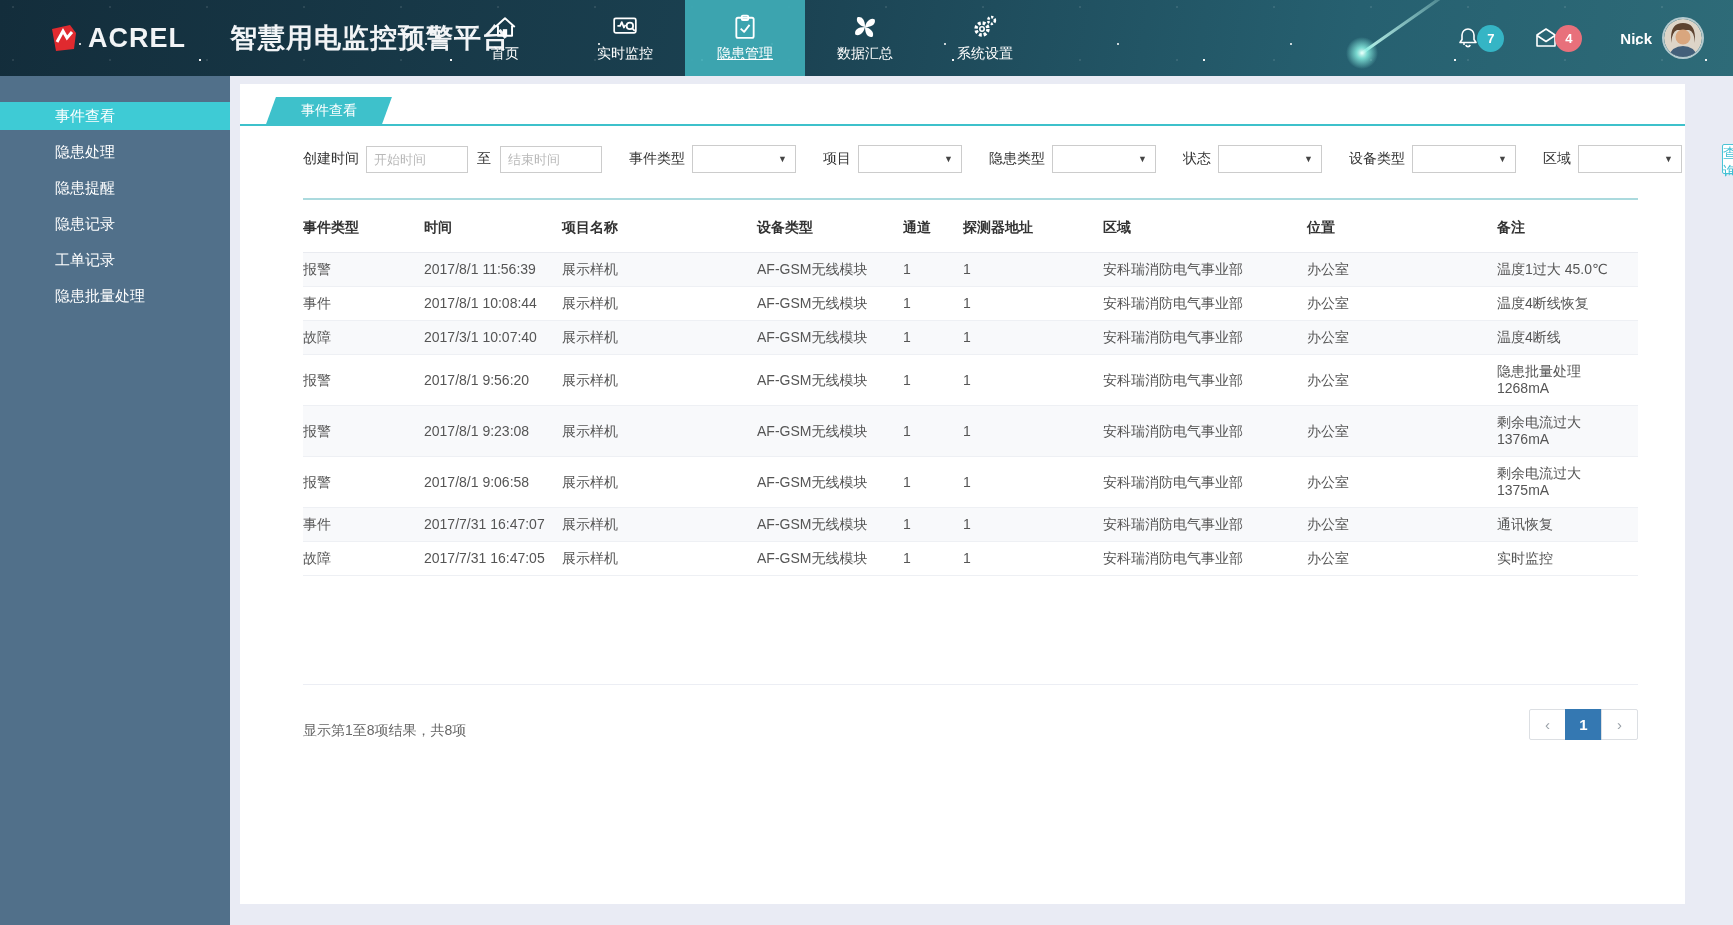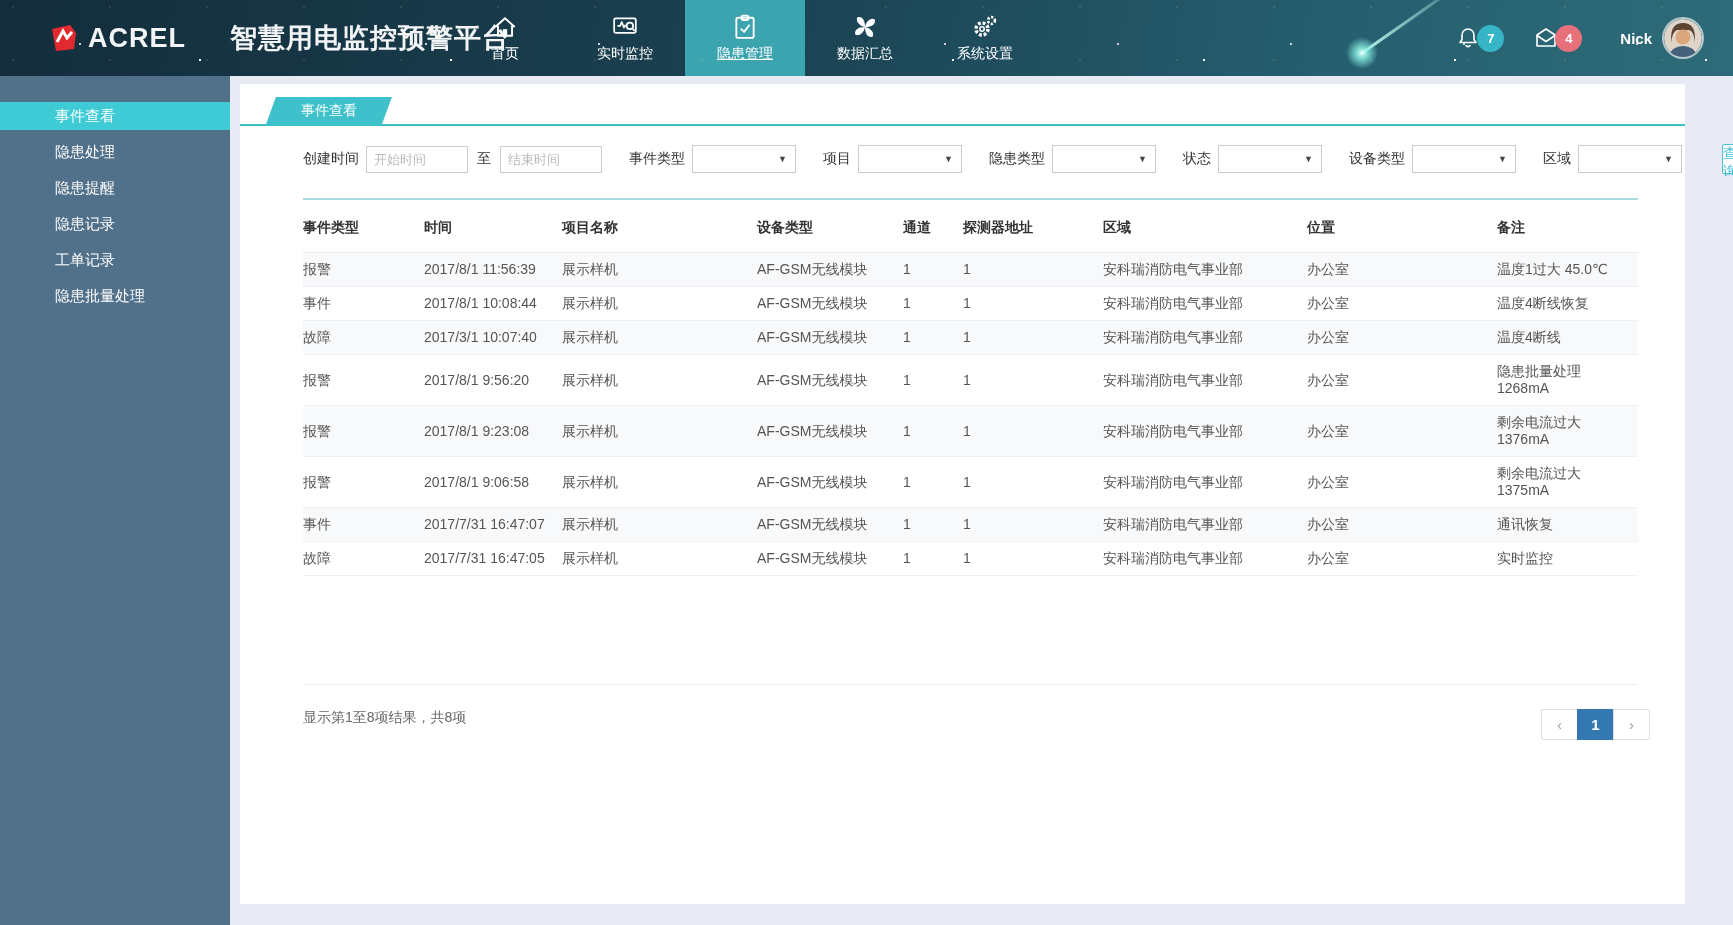--- a/index.html
+++ b/index.html
@@ -72,22 +72,22 @@
   .table-wrap{margin:0 47px 0 63px;}
   table{width:100%;border-collapse:collapse;table-layout:fixed;font-size:14px;color:#555;}
   thead th{text-align:left;font-weight:bold;color:#333;padding:19px 10px 15px 0;
            border-bottom:1px solid #e9ebf0;white-space:nowrap;}
   tbody td{padding:8px 10px;padding-left:0;line-height:17px;border-bottom:1px solid #eef0f4;
            vertical-align:middle;word-break:break-word;}
   tbody tr:nth-child(odd){background:#f8f9fb;}
 
   .spacer{height:108px;}
   .foot-divider{margin:0 47px 0 63px;border-top:1px solid #eceef4;}
-  .footer-row{display:flex;align-items:flex-start;justify-content:space-between;
-              margin:24px 35px 0 63px;font-size:14px;color:#666;}
+  .footer-row{display:flex;align-items:flex-end;justify-content:space-between;
+              margin:24px 47px 0 63px;font-size:14px;color:#666;}
   .pagination{display:flex;}
   .page-btn{min-width:37px;height:31px;border:1px solid #dcdfe3;background:#fff;color:#9aa1a8;
             display:flex;align-items:center;justify-content:center;font-size:15px;cursor:pointer;}
   .page-btn+.page-btn{margin-left:-1px;}
   .page-btn:first-child{border-radius:2px 0 0 2px;}
   .page-btn:last-child{border-radius:0 2px 2px 0;}
   .page-btn.active{background:#3478b2;border-color:#3478b2;color:#fff;font-weight:bold;}
 </style>
 </head>
 <body>

